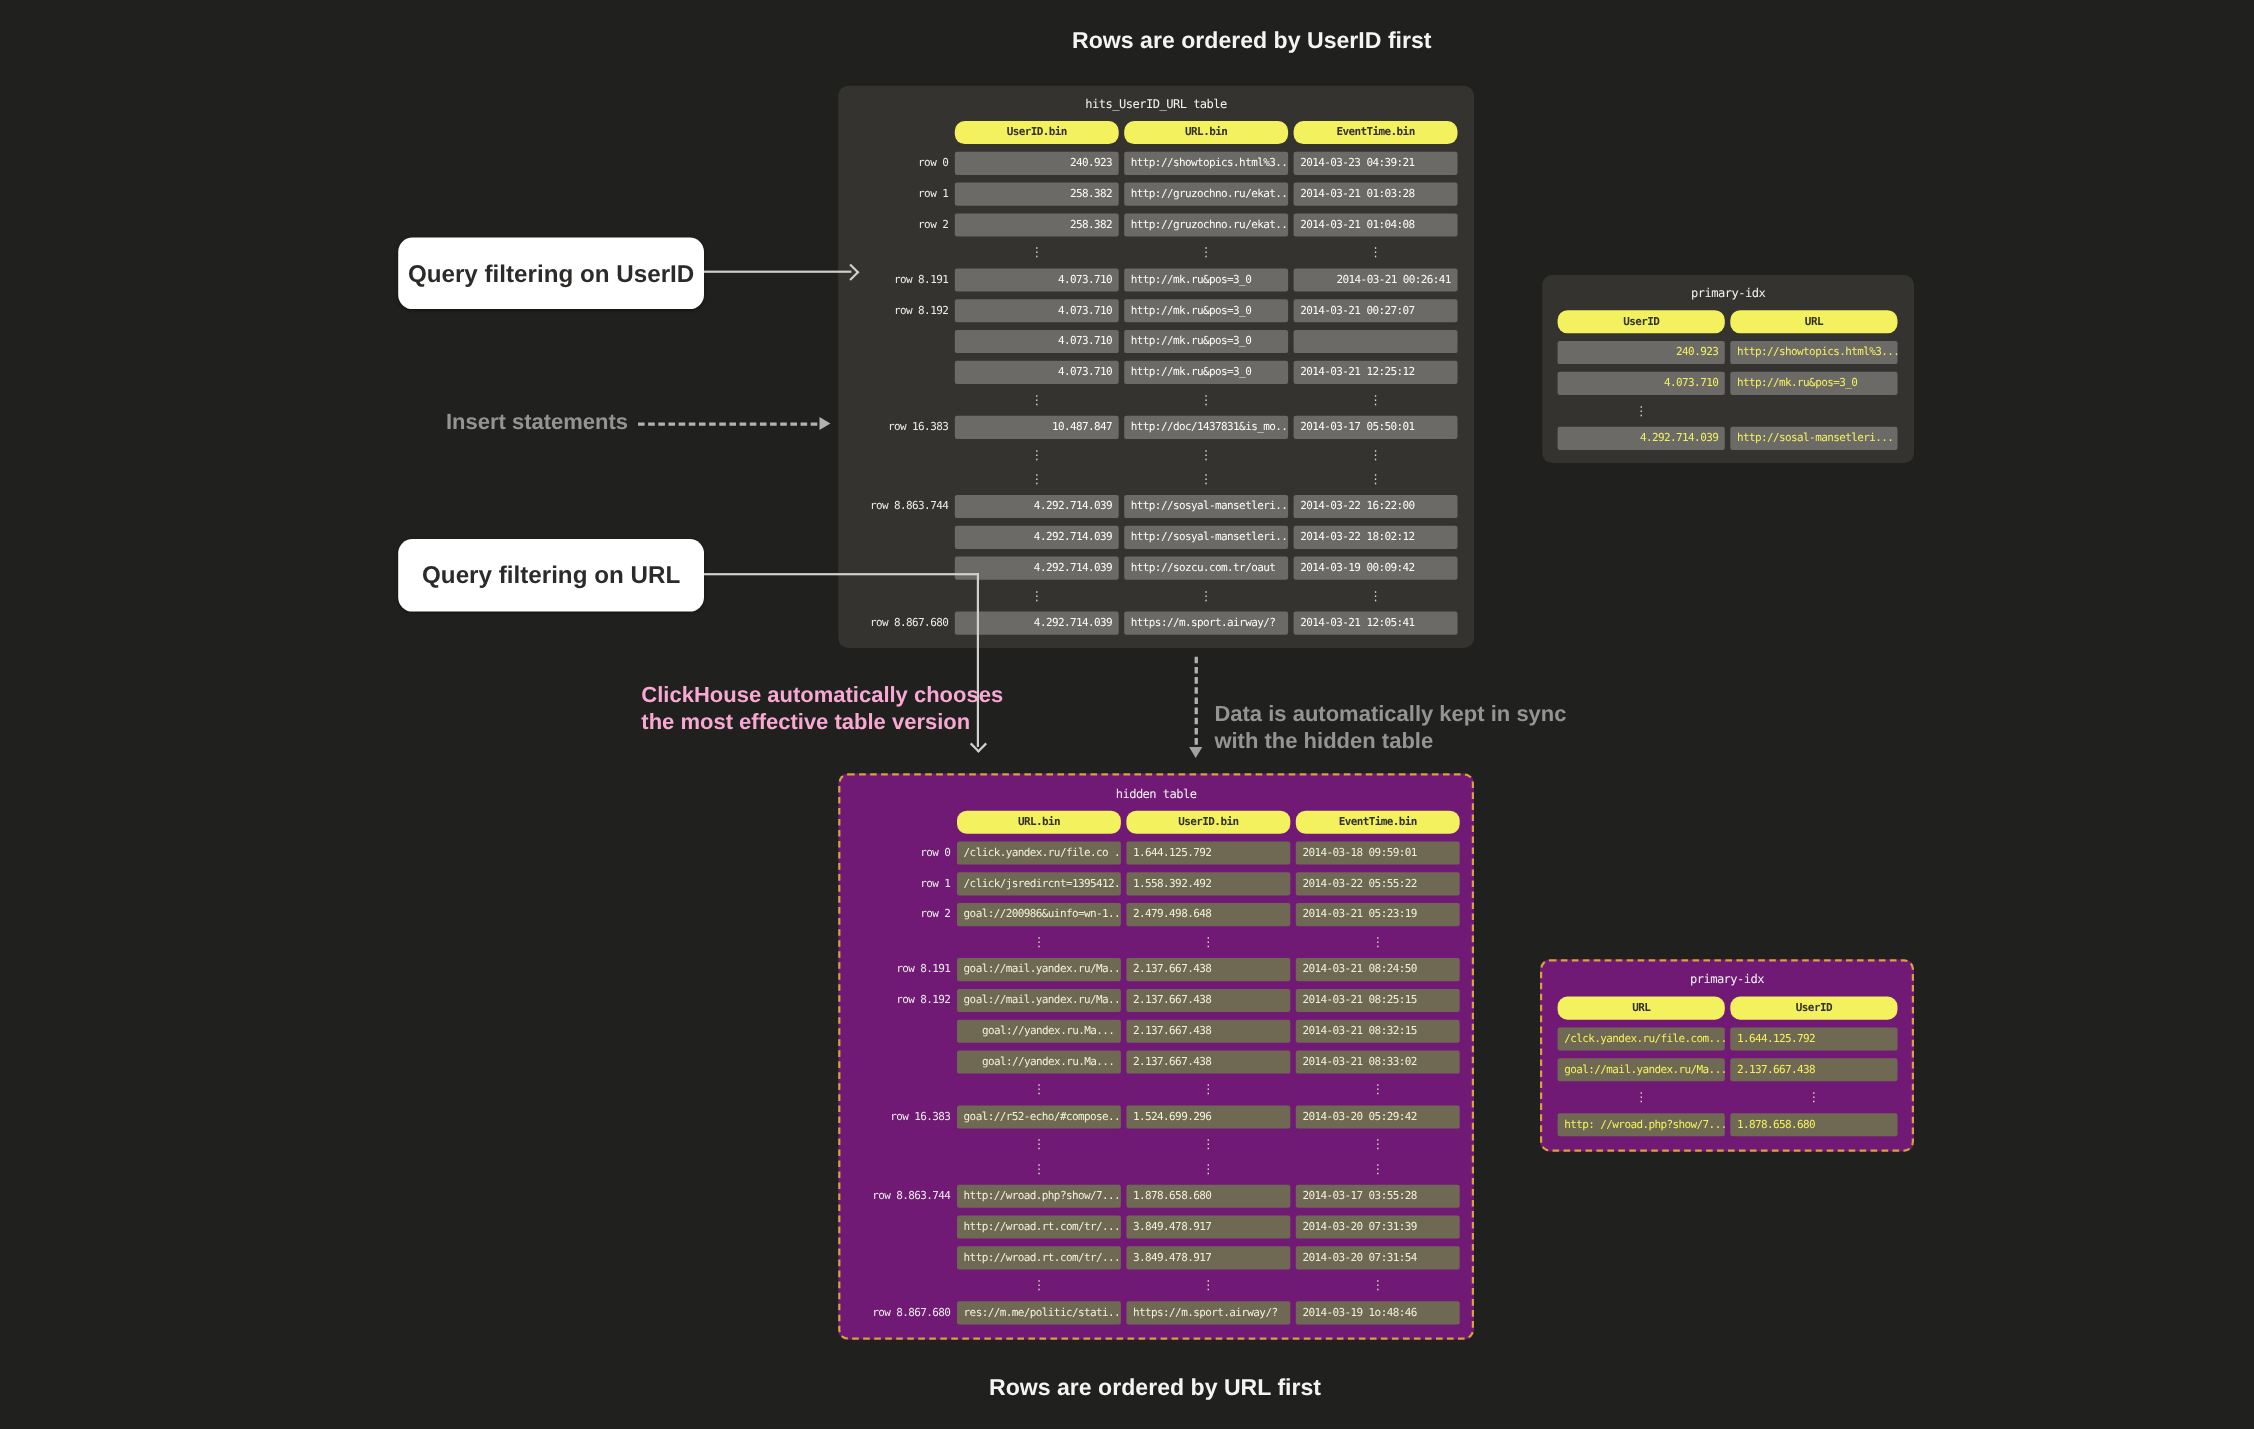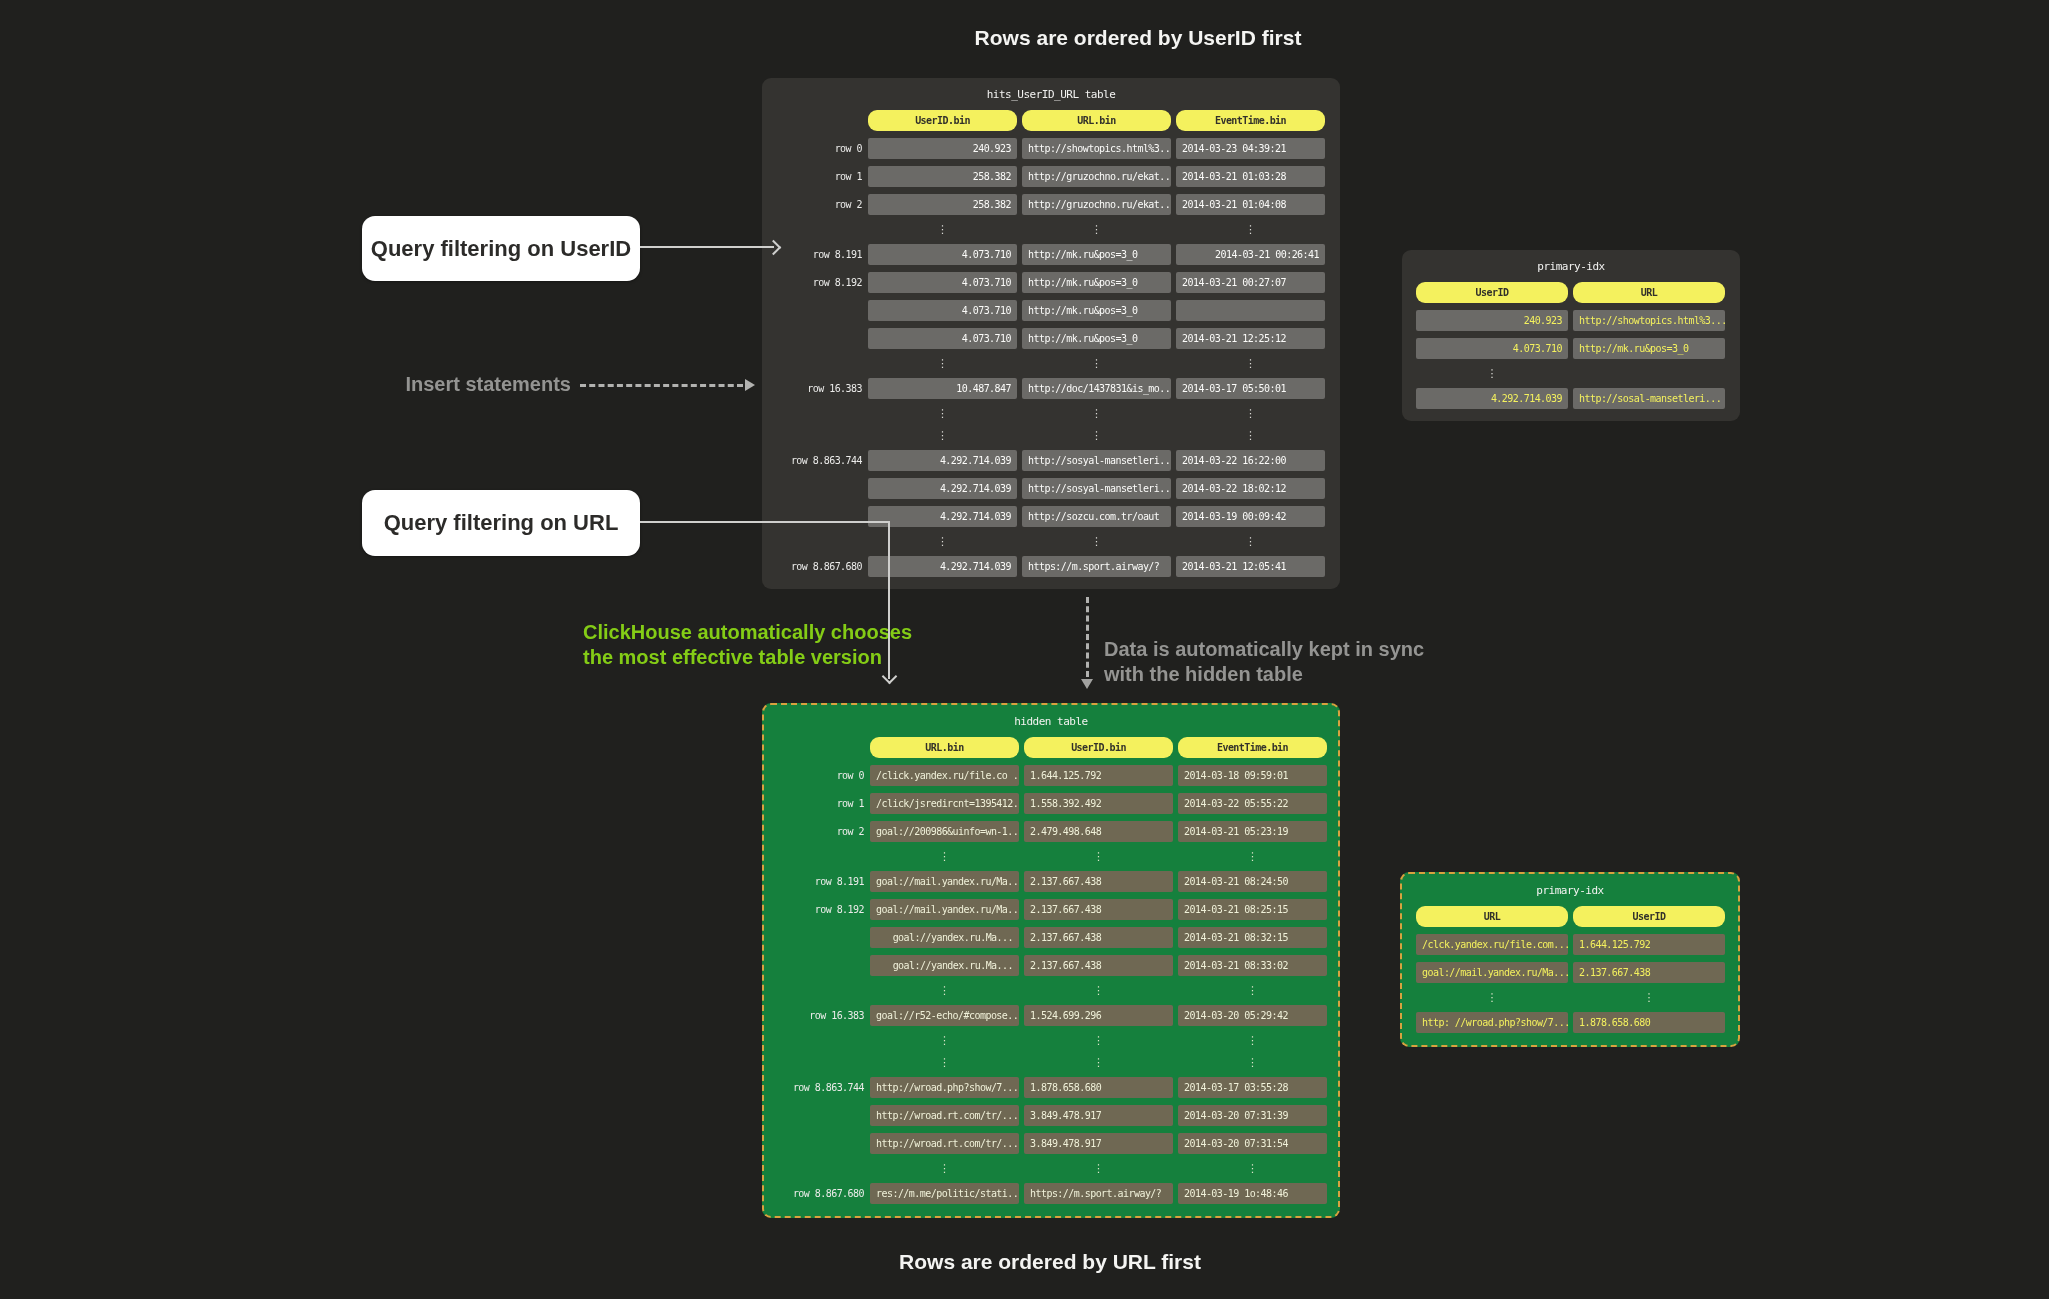--- a/index.html
+++ b/index.html
@@ -14,40 +14,40 @@
 
   
   .big-title{
     position:absolute;color:#f4f4f2;font-size:21px;font-weight:bold;
     white-space:nowrap;transform:translateX(-50%);
   }
   .annot{
     position:absolute;font-size:20px;font-weight:bold;line-height:25px;
     white-space:nowrap;
   }
-  .annot.white{color:#84cc16;}
+  .annot.white{color:#f9a8d4;}
   .annot.gray{color:#949492;}
 
   .label-box{
     position:absolute;background:#ffffff;border-radius:13px;
     display:flex;align-items:center;justify-content:center;
     color:#2c2b29;font-size:22px;font-weight:bold;
     box-shadow:0 1px 3px rgba(0,0,0,.35);
     z-index:3;
   }
 
   
   .dtable{
     position:absolute;border-radius:9px;
     padding:10px 14px 12px 14px;box-sizing:border-box;
     font-family:"DejaVu Sans Mono", monospace;
     z-index:1;
   }
   .dtable.dark{background:#343330;}
-  .dtable.olive{background:#15803d;border:2px dashed #d9a23f;}
+  .dtable.olive{background:#701a75;border:2px dashed #d9a23f;}
   .t-title{
     text-align:center;color:#f3f3f1;font-size:11px;letter-spacing:-0.5px;
     height:13px;line-height:13px;margin-bottom:9px;white-space:nowrap;
   }
   .t-grid{display:flex;flex-direction:column;gap:7px;}
   .t-header-row,.t-row{display:flex;gap:5px;align-items:center;}
   .t-label{
     width:86px;flex:0 0 86px;margin-right:1px;text-align:right;
     font-size:10px;letter-spacing:-0.55px;color:#ececea;white-space:nowrap;
   }

